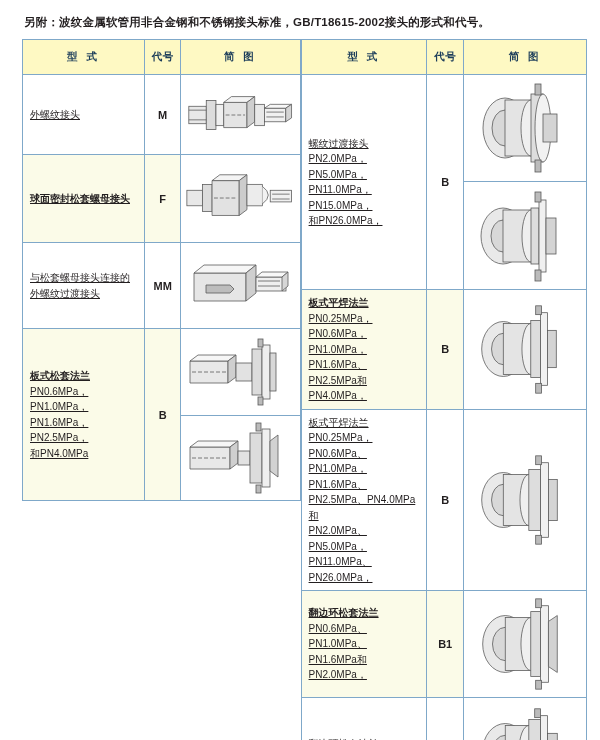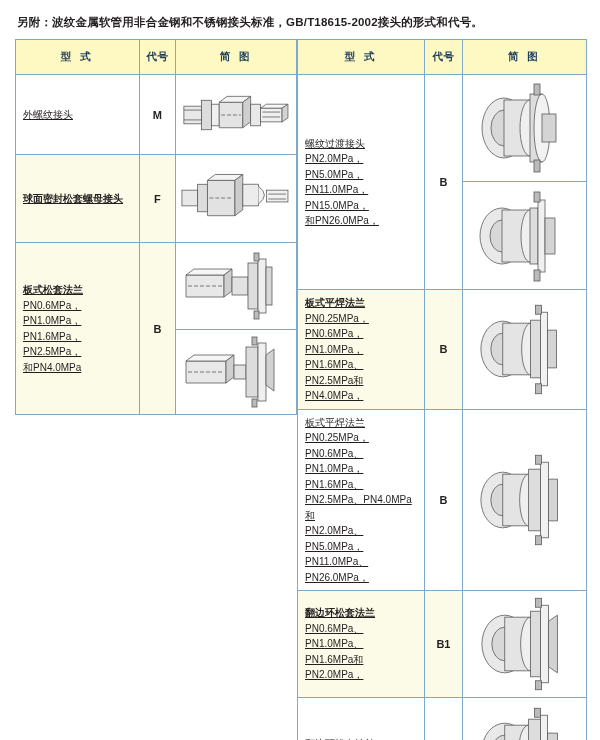--- a/index.html
+++ b/index.html
@@ -9,21 +9,21 @@
     height: 740px;
     background: #ffffff;
     font-family: "Liberation Sans", sans-serif;
     color: #231f20;
     overflow: hidden;
   }
   .page {
     position: relative;
     width: 600px;
     height: 740px;
-    padding: 14px 13px 0 15px;
+    padding: 14px 13px 0 22px;
   }
   .doc-title {
     font-size: 11.5px;
     line-height: 1.4;
     font-weight: bold;
     letter-spacing: 0.2px;
     margin: 0 0 9px 2px;
     color: #231f20;
   }
   .tables {
@@ -156,20 +156,44 @@
                   <rect x="90" y="24" width="22" height="12" fill="#f0f0f0"></rect>
                   <line x1="92" y1="28" x2="110" y2="28"></line>
                   <line x1="92" y1="33" x2="110" y2="33"></line>
                   <line x1="32" y1="32" x2="56" y2="32" stroke-dasharray="4 2"></line>
                 </g>
               </svg>
             </div>
           </td>
         </tr>
 
+        <tr style="height:86px;">
+          <td class="type wt">
+            <div>与松套螺母接头连接的</div>
+            <div>外螺纹过渡接头</div>
+          </td>
+          <td class="code wt">MM</td>
+          <td class="fig">
+            <div class="fig-box">
+              <svg width="112" height="62" viewBox="0 0 112 62">
+                <g stroke="#5a5a5a" stroke-width="0.8" fill="none">
+                  <path d="M10 18 L62 18 L62 46 L10 46 Z" fill="#e6e6e6"></path>
+                  <path d="M10 18 L20 10 L72 10 L62 18 Z" fill="#f6f6f6"></path>
+                  <path d="M62 18 L72 10 L72 38 L62 46 Z" fill="#cfcfcf"></path>
+                  <rect x="72" y="22" width="30" height="14" fill="#efefef"></rect>
+                  <path d="M72 22 L78 17 L104 17 L98 22 Z" fill="#f8f8f8"></path>
+                  <path d="M98 22 L104 17 L104 31 L98 36 Z" fill="#d6d6d6"></path>
+                  <line x1="74" y1="26" x2="96" y2="26"></line>
+                  <line x1="74" y1="31" x2="96" y2="31"></line>
+                  <path d="M22 30 L46 30 L50 34 L46 38 L22 38 Z" fill="#bdbdbd"></path>
+                </g>
+              </svg>
+            </div>
+          </td>
+        </tr>
 
 
 
         <tr style="height:172px;">
           <td class="type hl">
             <div style="font-weight:bold;">板式松套法兰</div>
             <div>PN0.6MPa，PN1.0MPa，</div>
             <div>PN1.6MPa，PN2.5MPa，</div>
             <div>和PN4.0MPa</div>
           </td>

